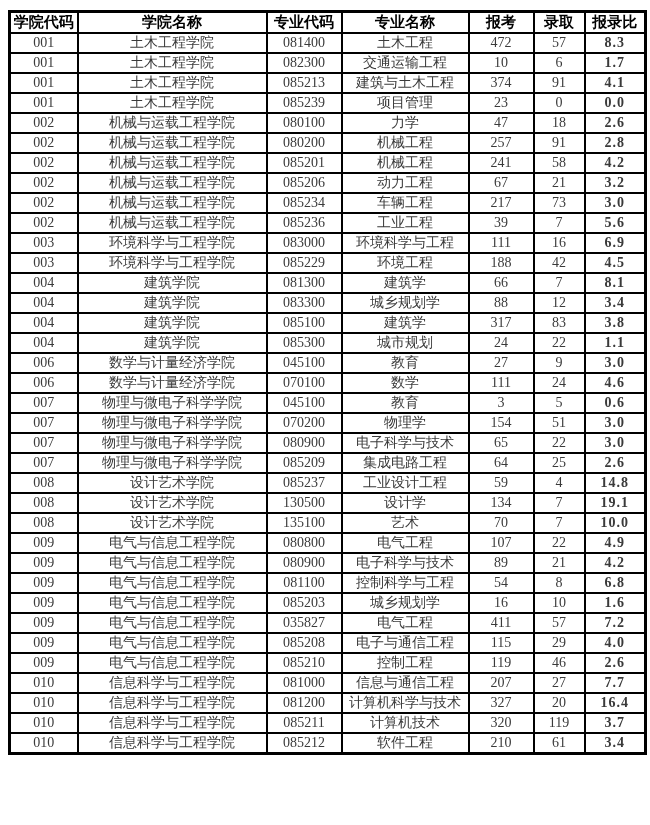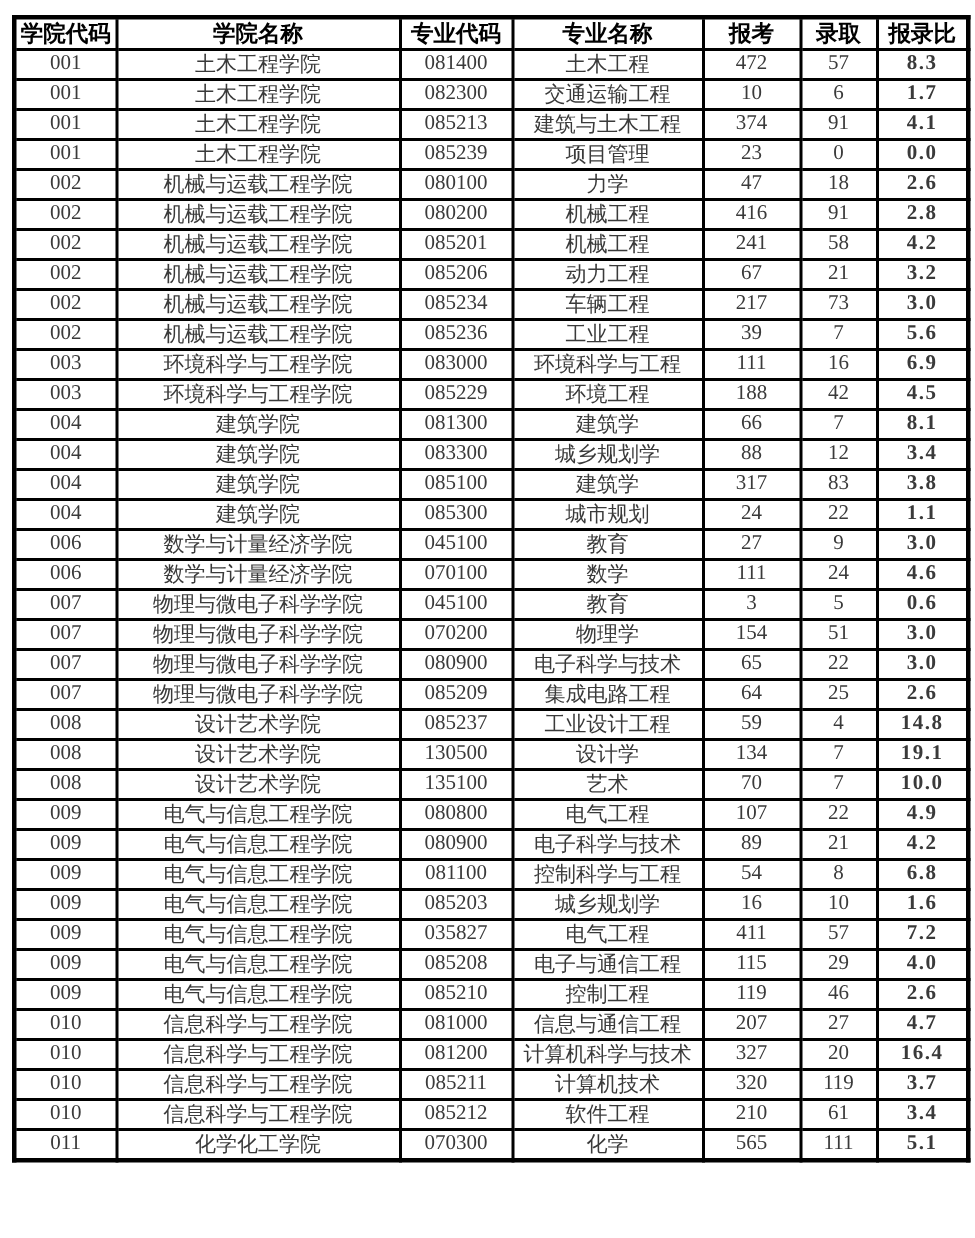--- a/index.html
+++ b/index.html
@@ -117,21 +117,21 @@
           <td class="col-major-name">力学</td>
           <td class="col-applicants">47</td>
           <td class="col-admitted">18</td>
           <td class="col-ratio">2.6</td>
         </tr>
         <tr>
           <td class="col-college-code">002</td>
           <td class="col-college-name">机械与运载工程学院</td>
           <td class="col-major-code">080200</td>
           <td class="col-major-name">机械工程</td>
-          <td class="col-applicants">416</td>
+          <td class="col-applicants">257</td>
           <td class="col-admitted">91</td>
           <td class="col-ratio">2.8</td>
         </tr>
         <tr>
           <td class="col-college-code">002</td>
           <td class="col-college-name">机械与运载工程学院</td>
           <td class="col-major-code">085201</td>
           <td class="col-major-name">机械工程</td>
           <td class="col-applicants">241</td>
           <td class="col-admitted">58</td>
@@ -362,21 +362,21 @@
           <td class="col-admitted">46</td>
           <td class="col-ratio">2.6</td>
         </tr>
         <tr>
           <td class="col-college-code">010</td>
           <td class="col-college-name">信息科学与工程学院</td>
           <td class="col-major-code">081000</td>
           <td class="col-major-name">信息与通信工程</td>
           <td class="col-applicants">207</td>
           <td class="col-admitted">27</td>
-          <td class="col-ratio">4.7</td>
+          <td class="col-ratio">7.7</td>
         </tr>
         <tr>
           <td class="col-college-code">010</td>
           <td class="col-college-name">信息科学与工程学院</td>
           <td class="col-major-code">081200</td>
           <td class="col-major-name">计算机科学与技术</td>
           <td class="col-applicants">327</td>
           <td class="col-admitted">20</td>
           <td class="col-ratio">16.4</td>
         </tr>
@@ -391,24 +391,15 @@
         </tr>
         <tr>
           <td class="col-college-code">010</td>
           <td class="col-college-name">信息科学与工程学院</td>
           <td class="col-major-code">085212</td>
           <td class="col-major-name">软件工程</td>
           <td class="col-applicants">210</td>
           <td class="col-admitted">61</td>
           <td class="col-ratio">3.4</td>
         </tr>
-        <tr>
-          <td class="col-college-code">011</td>
-          <td class="col-college-name">化学化工学院</td>
-          <td class="col-major-code">070300</td>
-          <td class="col-major-name">化学</td>
-          <td class="col-applicants">565</td>
-          <td class="col-admitted">111</td>
-          <td class="col-ratio">5.1</td>
-        </tr>
       </tbody>
   </table>
 </div>
 
 </body></html>

